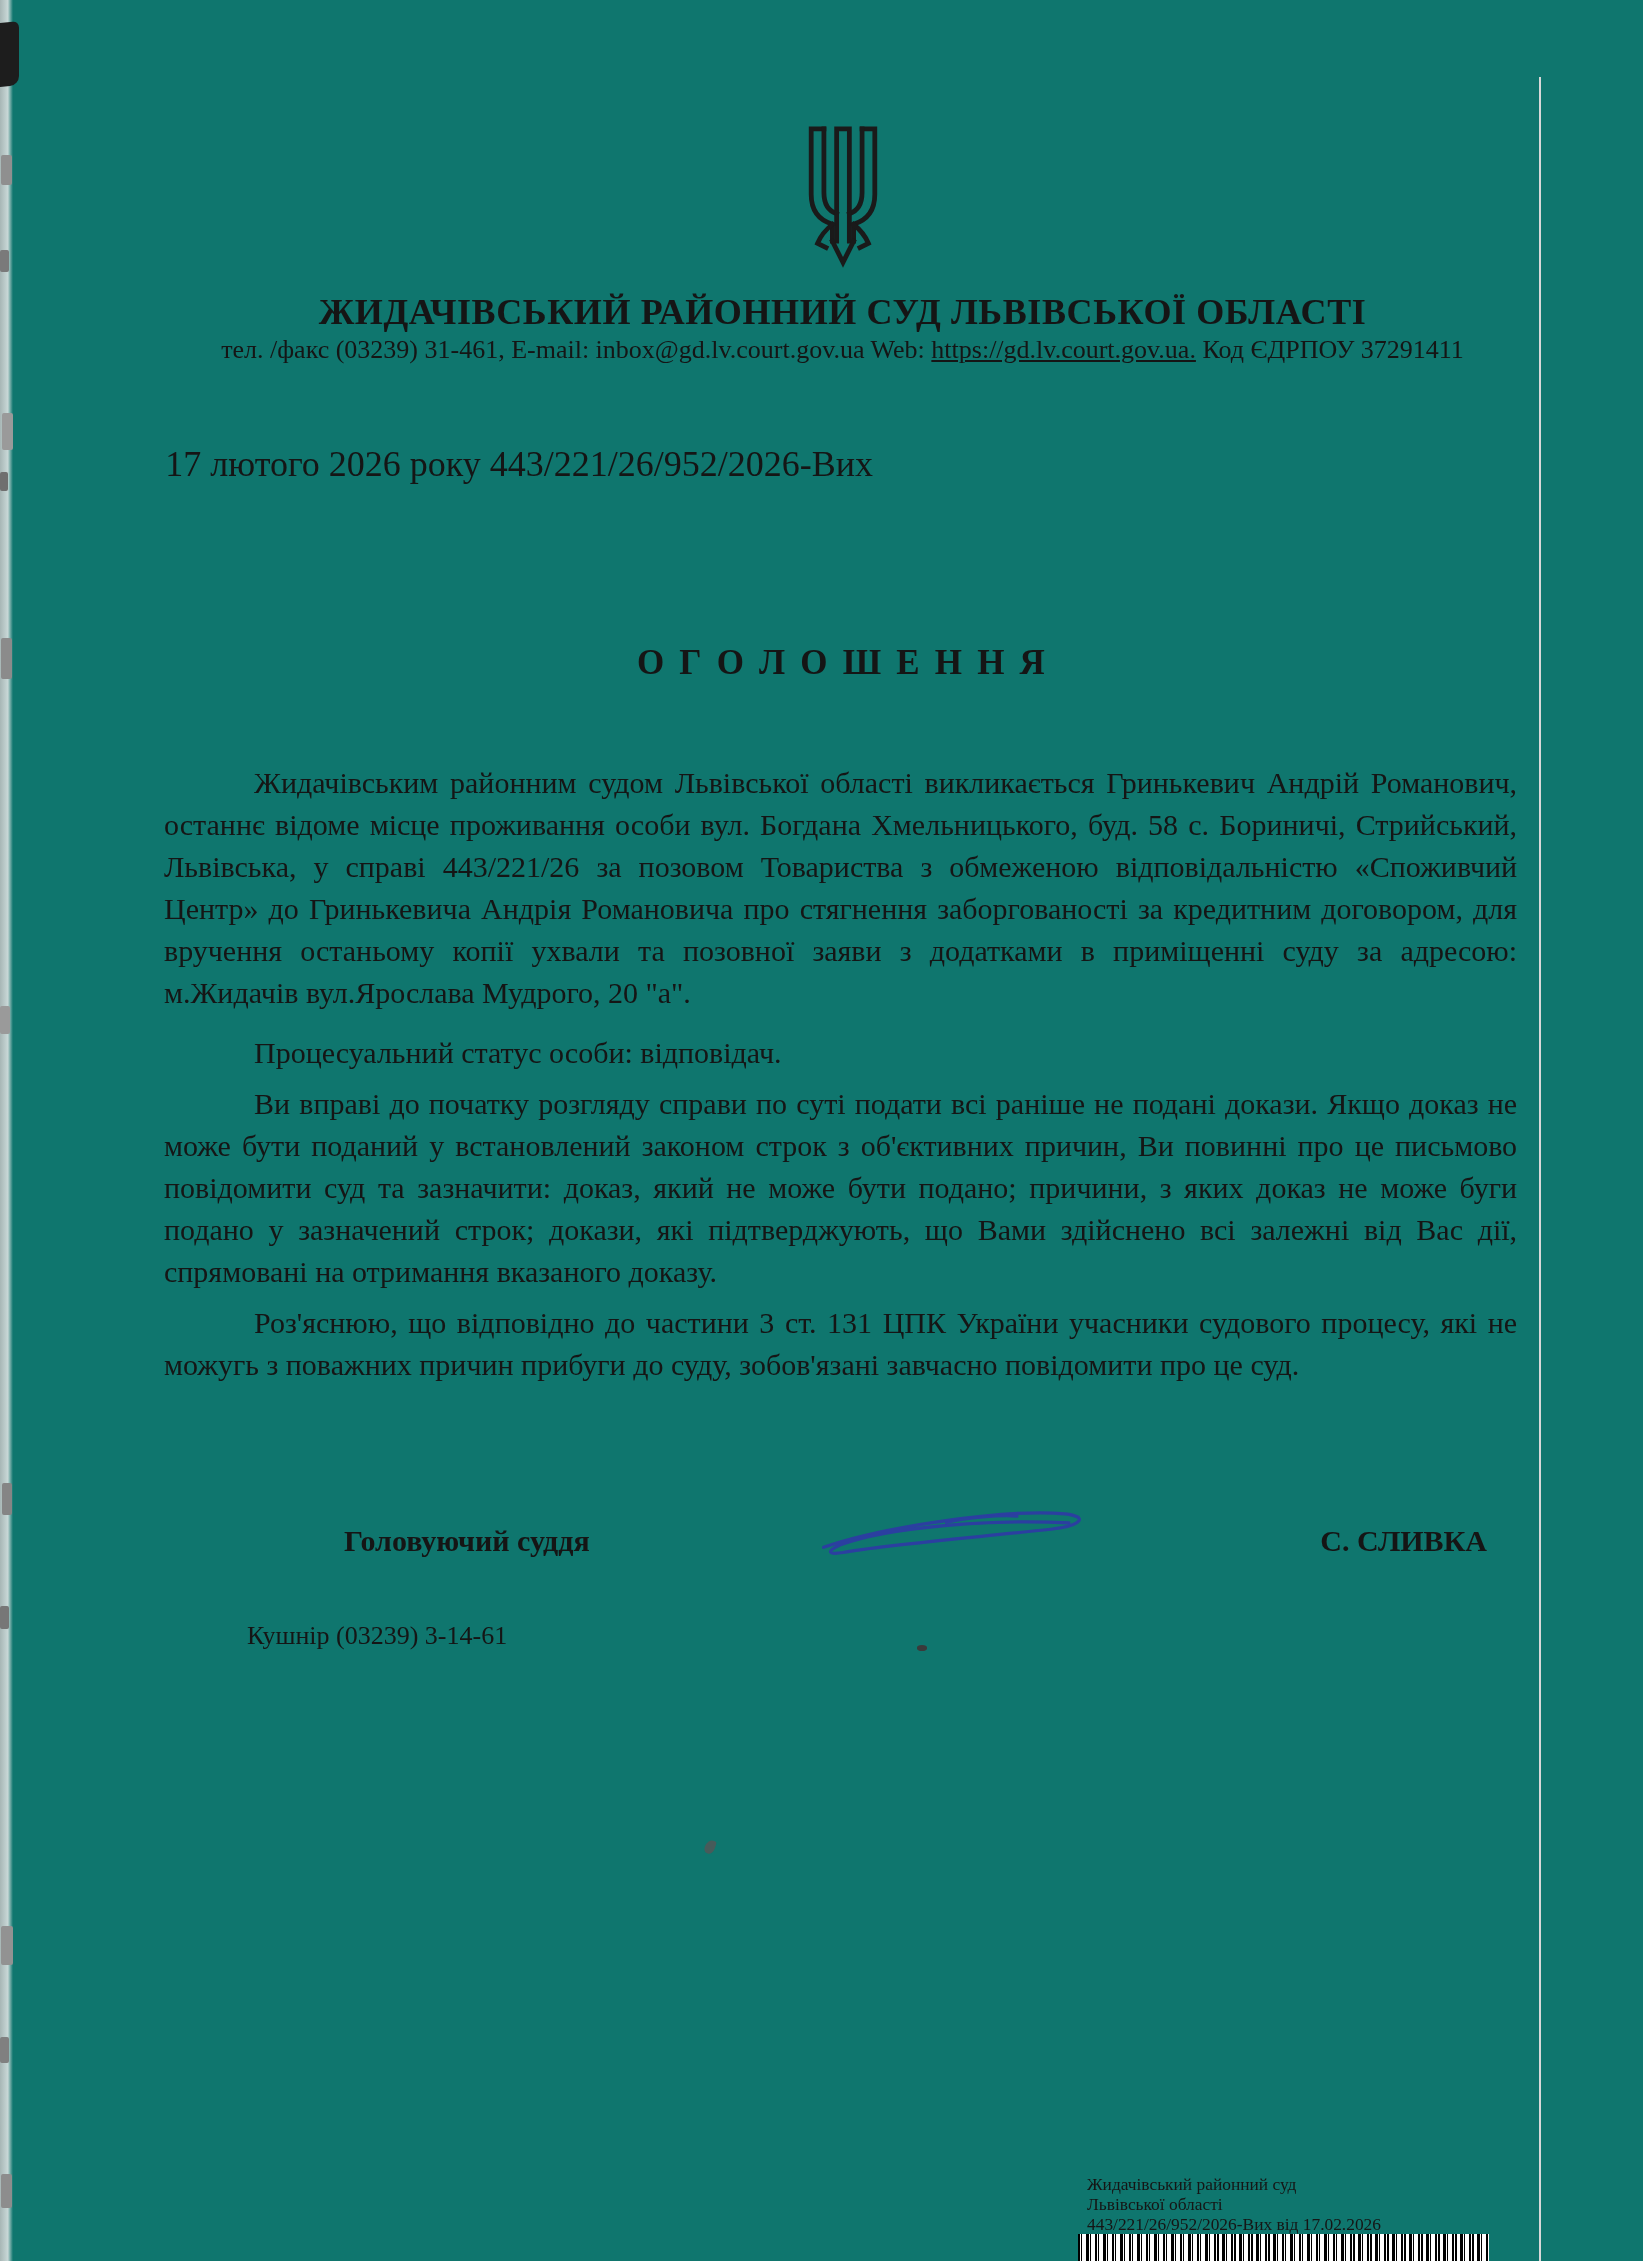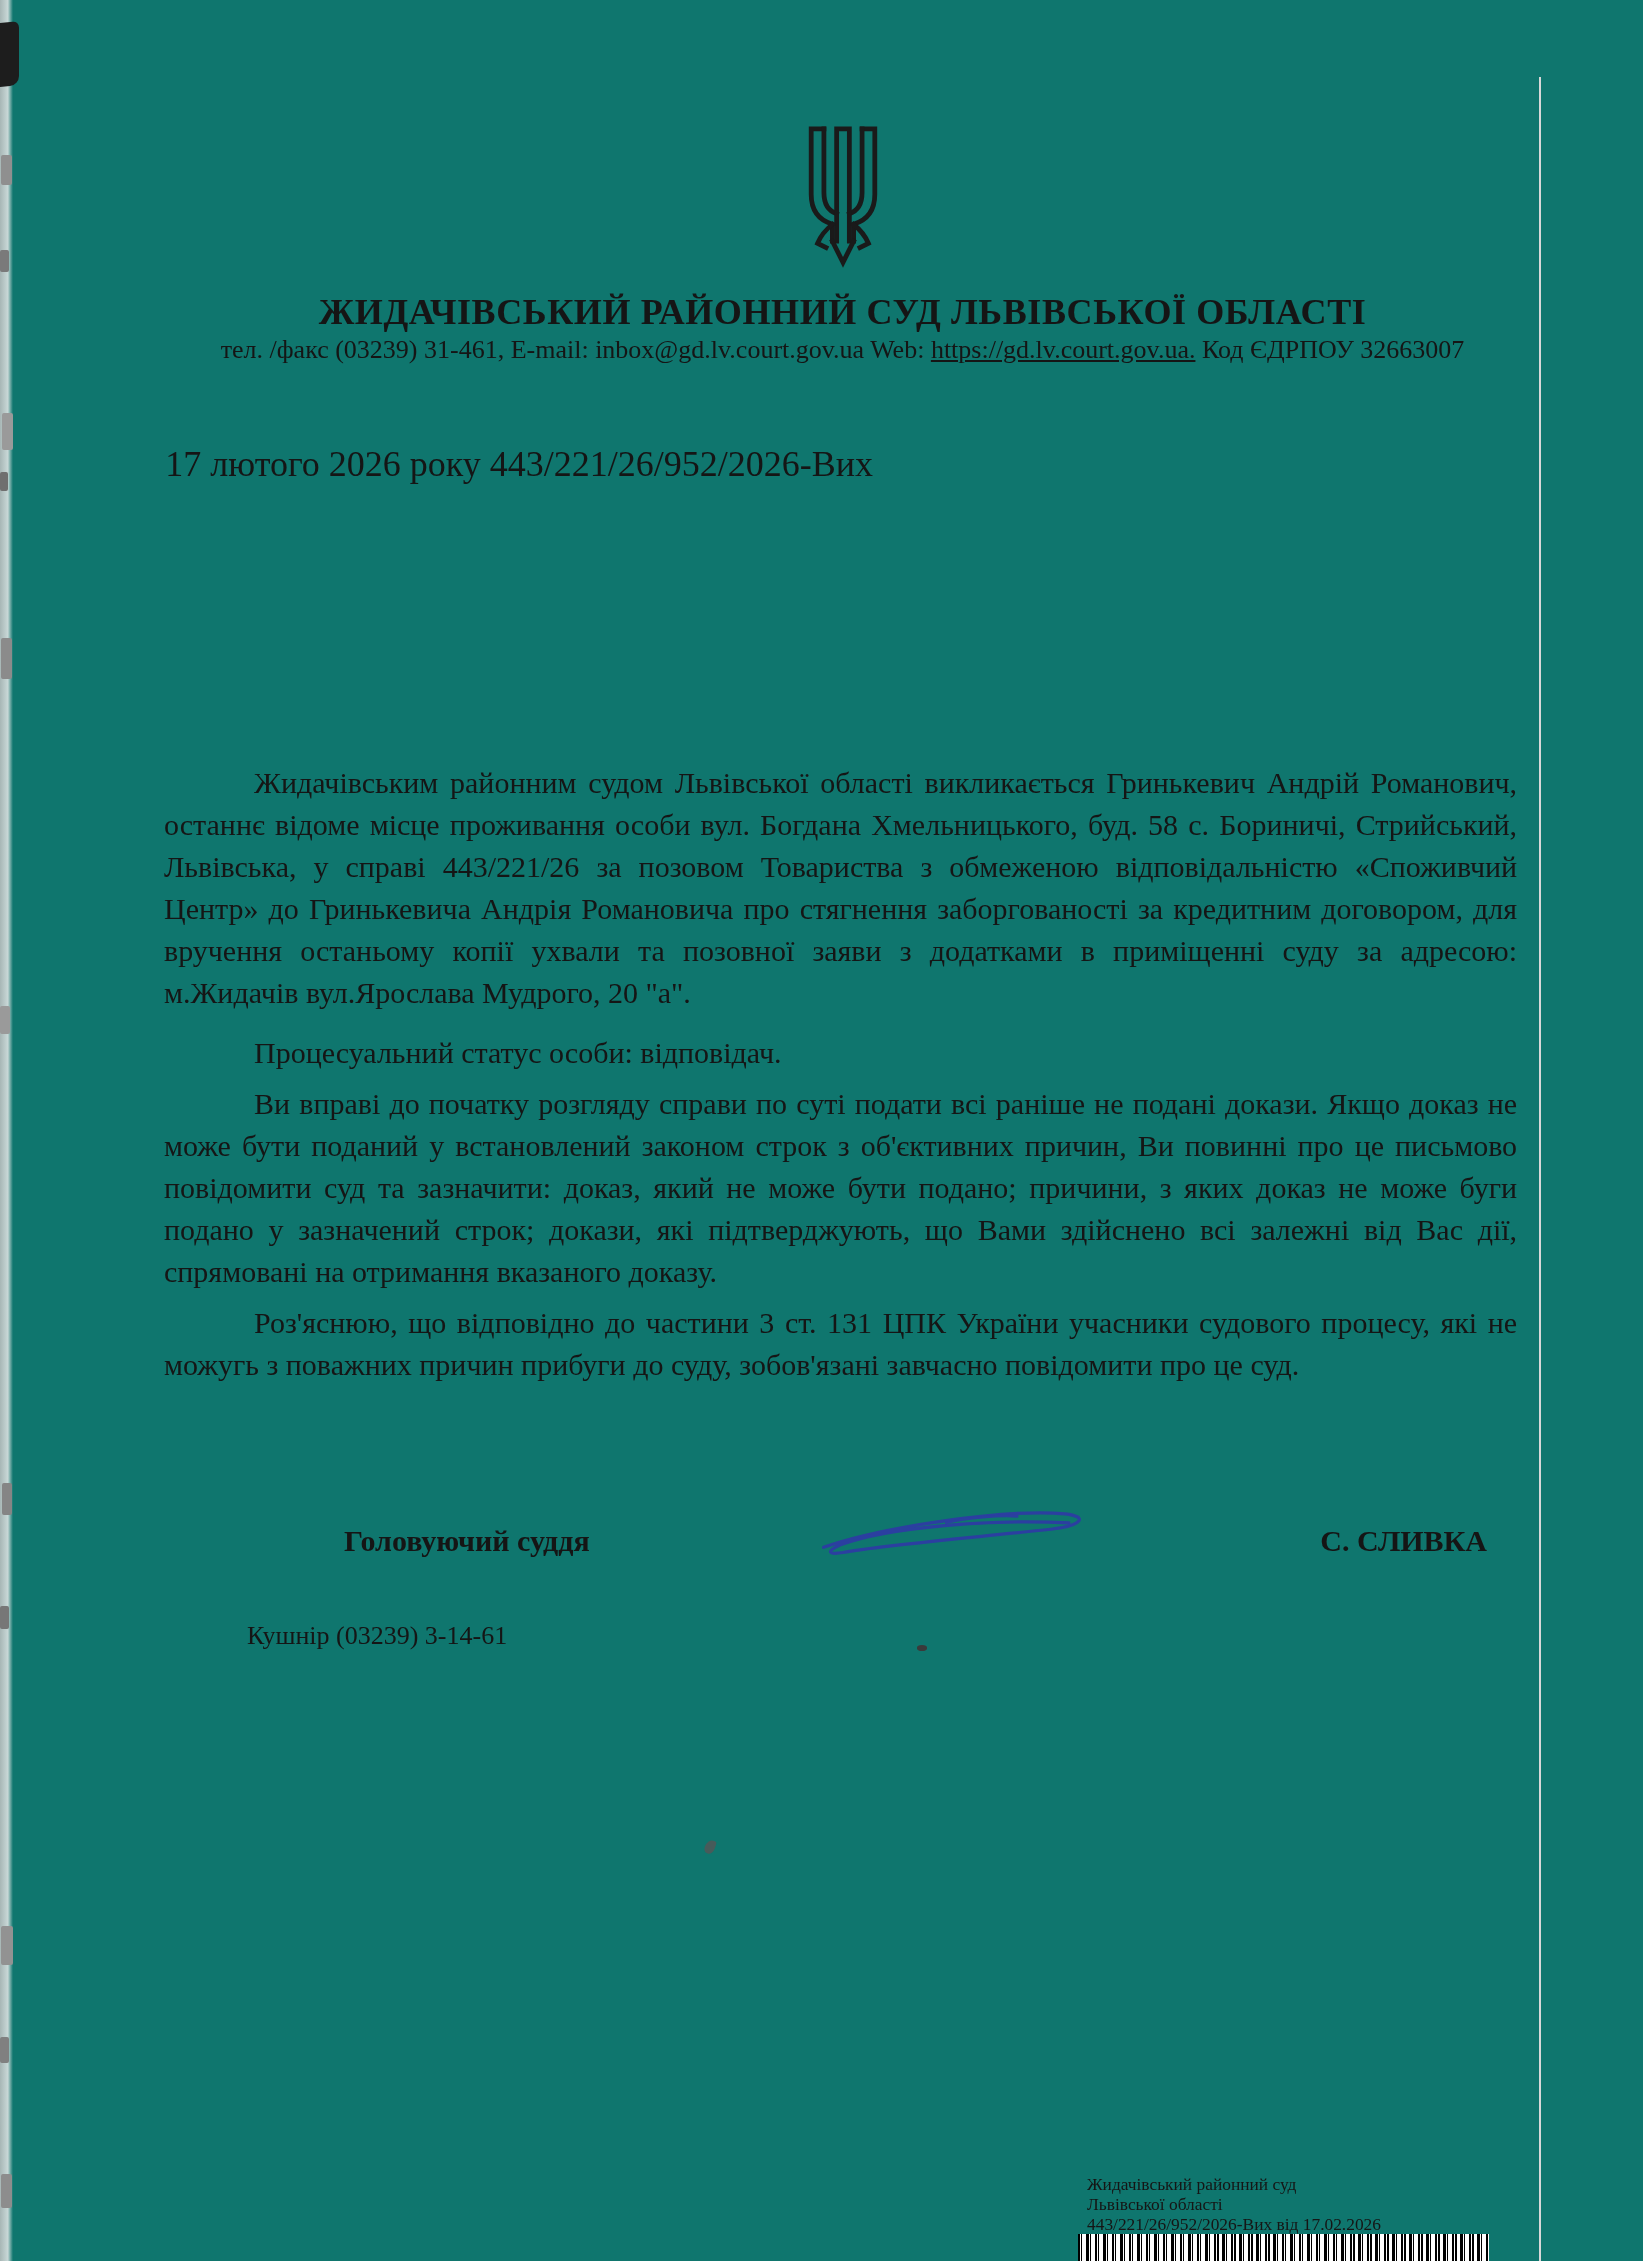--- a/index.html
+++ b/index.html
@@ -97,25 +97,26 @@
           <path d="M44 6 H56 M44 6 V112 M56 6 V112"></path>
           <path d="M40 112 L50 132 L60 112"></path>
           <path d="M40 96 Q30 104 26 114 L34 118"></path>
           <path d="M60 96 Q70 104 74 114 L66 118"></path>
         </g>
       </svg>
     </div>
 
     <div class="header">
       <div class="court-name">ЖИДАЧІВСЬКИЙ РАЙОННИЙ СУД ЛЬВІВСЬКОЇ ОБЛАСТІ</div>
-      <div class="addr2"><span>тел. /факс (03239) 31-461, E-mail: inbox@gd.lv.court.gov.ua Web: </span><span class="url-underline">https://gd.lv.court.gov.ua.</span><span> Код ЄДРПОУ 32663007</span></div>
+      <div class="addr2"><span>тел. /факс (03239) 31-461, E-mail: inbox@gd.lv.court.gov.ua Web: </span><span class="url-underline">https://gd.lv.court.gov.ua.</span><span> Код ЄДРПОУ 37291411</span></div>
     </div>
 
     <div class="date-line">17 лютого 2026 року 443/221/26/952/2026-Вих</div>
 
+    <div class="doc-heading">О Г О Л О Ш Е Н Н Я</div>
 
     <div class="body-text">
       <p>Жидачівським районним судом Львівської області викликається Гринькевич Андрій Романович, останнє відоме місце проживання особи вул. Богдана Хмельницького, буд. 58 с. Бориничі, Стрийський, Львівська, у справі 443/221/26 за позовом Товариства з обмеженою відповідальністю «Споживчий Центр» до Гринькевича Андрія Романовича про стягнення заборгованості за кредитним договором, для вручення останьому копії ухвали та позовної заяви з додатками  в приміщенні суду за адресою: м.Жидачів вул.Ярослава Мудрого, 20 "а".</p>
       <p class="gap-s">Процесуальний статус особи: відповідач.</p>
       <p class="gap-m">Ви вправі до початку розгляду справи по суті подати всі раніше не подані докази. Якщо доказ не може бути поданий у встановлений законом строк з об'єктивних причин, Ви повинні про це письмово повідомити суд та зазначити: доказ, який не може бути подано; причини, з яких доказ не може буги подано у зазначений строк; докази, які підтверджують, що Вами здійснено всі залежні від Вас дії, спрямовані на отримання  вказаного доказу.</p>
       <p class="gap-m">Роз'яснюю, що відповідно до частини 3 ст. 131 ЦПК України учасники судового процесу, які не можугь з поважних причин прибуги до суду, зобов'язані завчасно повідомити про це суд.</p>
     </div>
 
     <div class="sig-row">
       <div class="sig-title">Головуючий суддя</div>

